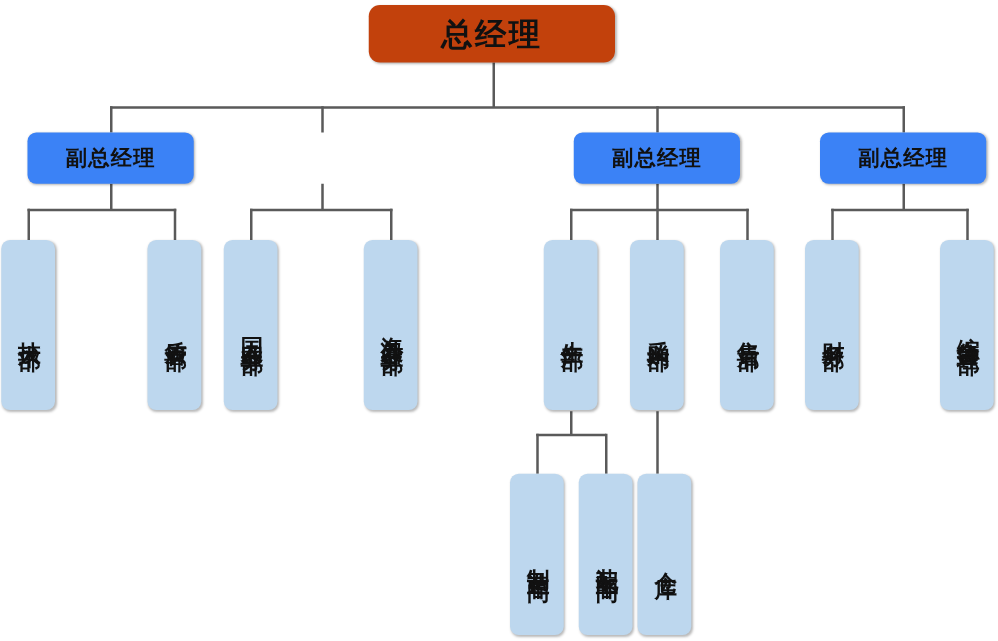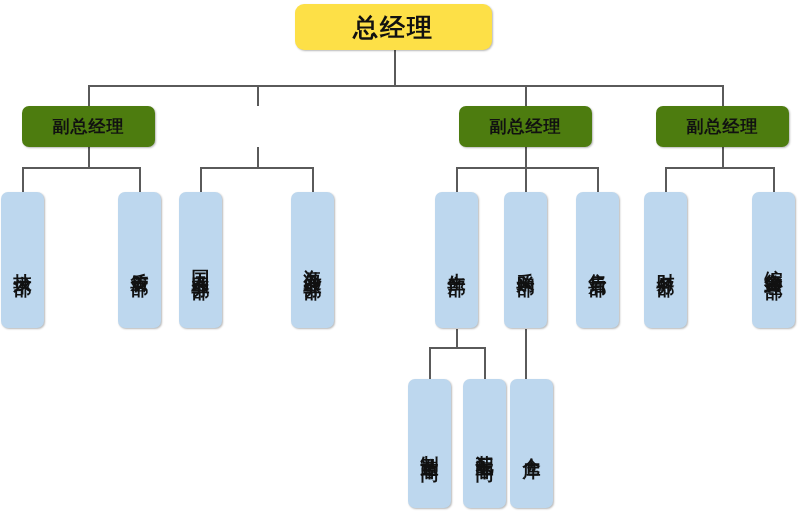--- a/index.html
+++ b/index.html
@@ -35,27 +35,27 @@
     border-radius: 7px;
     display: flex;
     align-items: center;
     justify-content: center;
     color: #111111;
     font-weight: bold;
     box-shadow: 1px 1px 2px rgba(0,0,0,0.28);
     z-index: 5;
   }
   .node.lvl-top {
-    background: #fde047;
+    background: #c2410c;
     border-radius: 9px;
     font-size: 25px;
     letter-spacing: 2px;
   }
   .node.lvl-gray {
-    background: #4d7c0f;
+    background: #3b82f6;
     font-size: 17px;
     letter-spacing: 1px;
   }
   .node.lvl-blue {
     background: #bdd7ee;
     font-size: 18px;
   }
   .node.vert {
     writing-mode: vertical-rl;
     text-orientation: upright;

